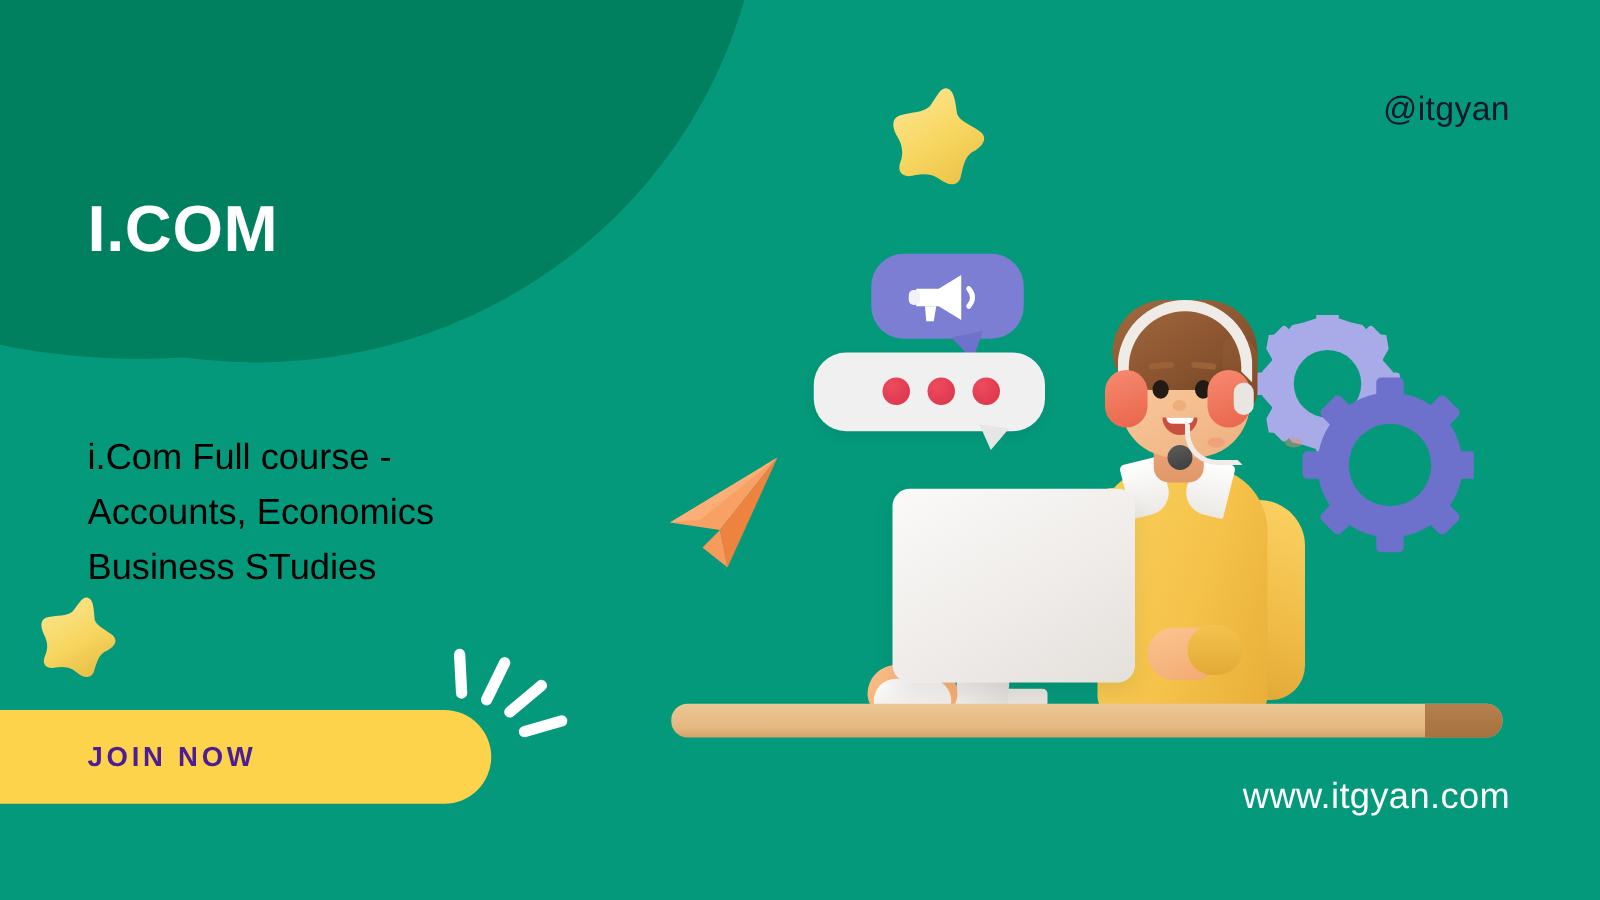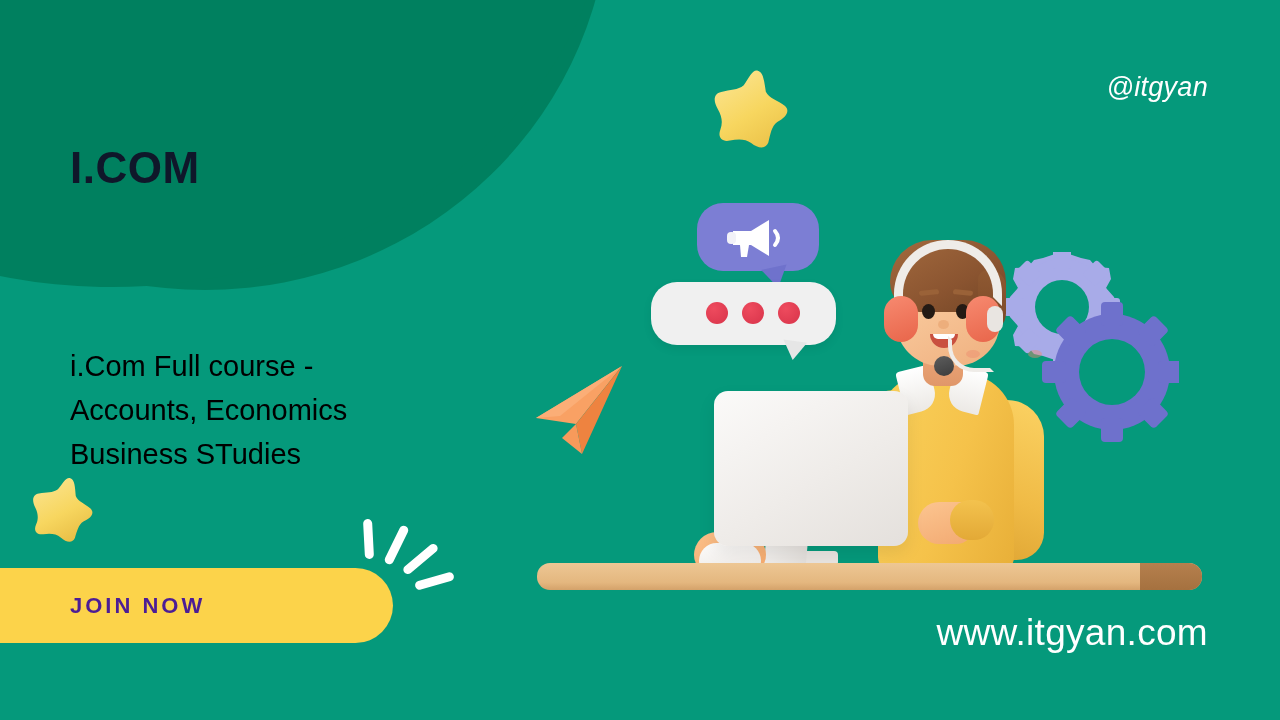--- a/index.html
+++ b/index.html
@@ -32,43 +32,42 @@
 
   
   .title{
     position:absolute; left:70px; top:58px;
     font-size:80px; font-weight:bold;
     color:#FCD34A;
     letter-spacing:1px;
     line-height:1;
   }
   .subtitle{
-    position:absolute; left:70px; top:146px;
-    font-size:44px; font-weight:bold;
-    color:#0f172a;
+    position:absolute; left:70px; top:158px;
+    font-size:52px; font-weight:bold;
+    color:#ffffff;
     letter-spacing:0.5px;
     line-height:1;
   }
   .desc{
     position:absolute; left:70px; top:344px;
     font-size:29px; font-weight:400;
     color:#000000;
     line-height:1.52;
     width:430px;
   }
   .handle{
     position:absolute; right:72px; top:72px;
     font-size:27px; font-weight:300;
-    color:#ffffff;
+    color:#0f172a;
     letter-spacing:0.3px;
-    font-style:italic;
   }
   .site{
     position:absolute; right:72px; bottom:66px;
-    font-size:37px; font-weight:300;
+    font-size:29px; font-weight:300;
     color:#FFFFFF;
     letter-spacing:0.3px;
   }
 
   
   .cta{
     position:absolute; left:-80px; top:568px;
     width:473px; height:75px;
     background:#FCD34A;
     border-radius:40px;

